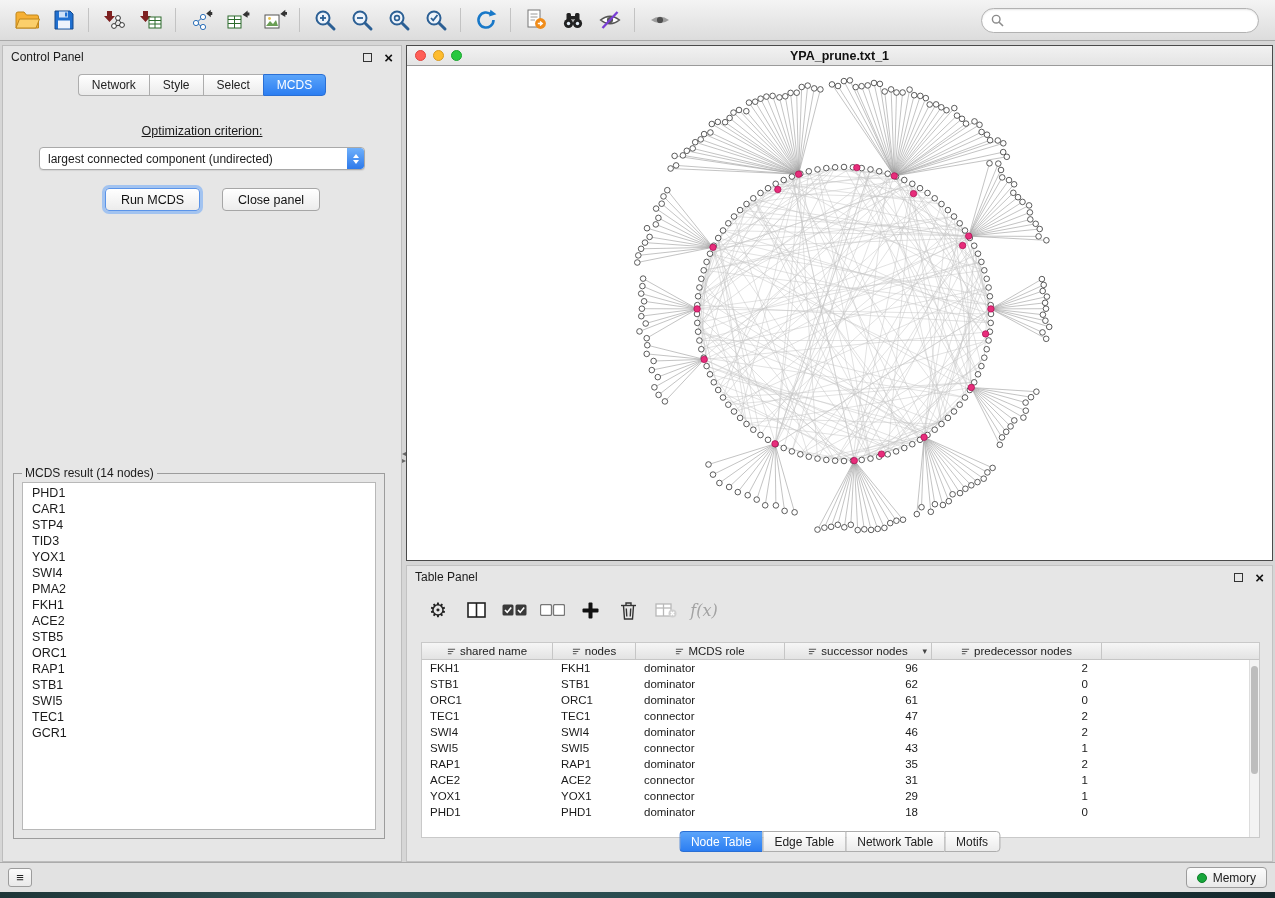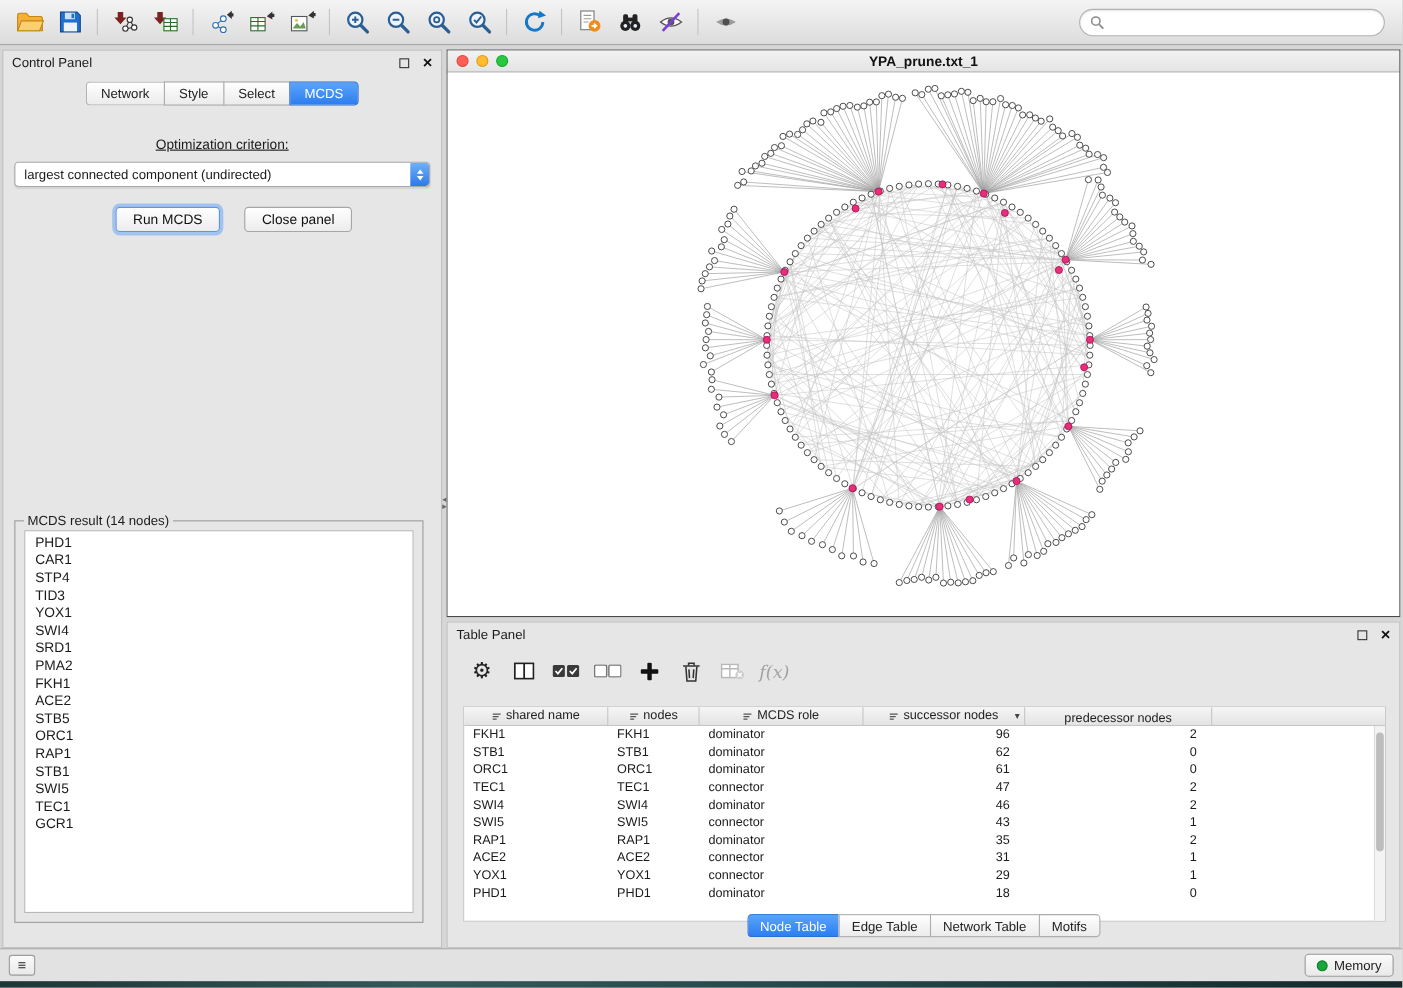--- a/index.html
+++ b/index.html
@@ -40,21 +40,21 @@
   .tab {
     font-size:12px; padding:3px 13px; background:linear-gradient(#ffffff,#ebebeb);
     border:1px solid #adadad; border-right:none; color:#222;
   }
   .tab:first-child { border-radius:4px 0 0 4px; }
   .tab:last-child { border-right:1px solid #adadad; border-radius:0 4px 4px 0; }
   .tab.active { background:linear-gradient(#5aa4fa,#2c7ef2); color:#fff; border-color:#2a6fd4; }
 
   .opt-label { text-align:center; font-size:12.5px; margin-top:28px;text-decoration:underline; }
   .combo {
-    margin:9px auto 0; width:378px; height:23px; background:#fff;
+    margin:9px auto 0; width:326px; height:23px; background:#fff;
     border:1px solid #a9a9a9; border-radius:4px; display:flex; align-items:center; overflow:hidden;
     box-shadow:0 1px 1px rgba(0,0,0,.08);
   }
   .combo-text { flex:1; font-size:12px; padding-left:8px; white-space:nowrap; }
   .stepper {
     width:17px; height:21px; margin-right:0; border-radius:0 3px 3px 0;
     background:linear-gradient(#6fb0fb,#2d79ea);
     display:flex; flex-direction:column; align-items:center; justify-content:center; gap:2px;
   }
   .tri-up { width:0; height:0; border-left:3.5px solid transparent; border-right:3.5px solid transparent; border-bottom:4px solid #fff; }
@@ -346,21 +346,20 @@
 
   <fieldset class="mcds-fieldset">
     <legend>MCDS result (14 nodes)</legend>
     <div class="mcds-box" id="mcds-list">
         <div class="mcds-item">PHD1</div>
         <div class="mcds-item">CAR1</div>
         <div class="mcds-item">STP4</div>
         <div class="mcds-item">TID3</div>
         <div class="mcds-item">YOX1</div>
         <div class="mcds-item">SWI4</div>
-        <div class="mcds-item">SRD1</div>
         <div class="mcds-item">PMA2</div>
         <div class="mcds-item">FKH1</div>
         <div class="mcds-item">ACE2</div>
         <div class="mcds-item">STB5</div>
         <div class="mcds-item">ORC1</div>
         <div class="mcds-item">RAP1</div>
         <div class="mcds-item">STB1</div>
         <div class="mcds-item">SWI5</div>
         <div class="mcds-item">TEC1</div>
         <div class="mcds-item">GCR1</div>
@@ -1152,21 +1151,21 @@
           </svg>
           <span class="th-label">MCDS role</span>
         </div>
         <div class="th" style="width: 147px;">
           <svg width="9" height="9" viewBox="0 0 10 10">
             <path d="M1 2.5h8M1 5h6M1 7.5h4" stroke="#555" stroke-width="1.2" fill="none"></path>
           </svg>
           <span class="th-label">successor nodes</span>
           <span class="th-caret">▾</span>
         </div>
-        <div class="th" style="width: 170px; flex-direction: column;">
+        <div class="th" style="width: 170px;">
           <svg width="9" height="9" viewBox="0 0 10 10">
             <path d="M1 2.5h8M1 5h6M1 7.5h4" stroke="#555" stroke-width="1.2" fill="none"></path>
           </svg>
           <span class="th-label">predecessor nodes</span>
         </div>
         <div class="th th-fill"></div>
       </div>
     <div class="tbl-body" id="tbl-body">
         <div class="tr">
           <div class="td" style="width: 131px;">FKH1</div>

